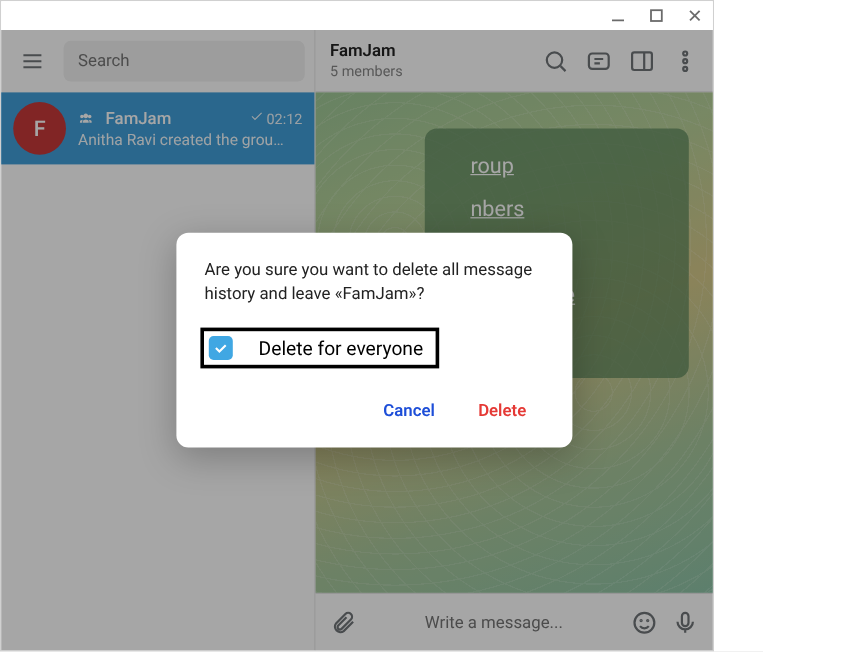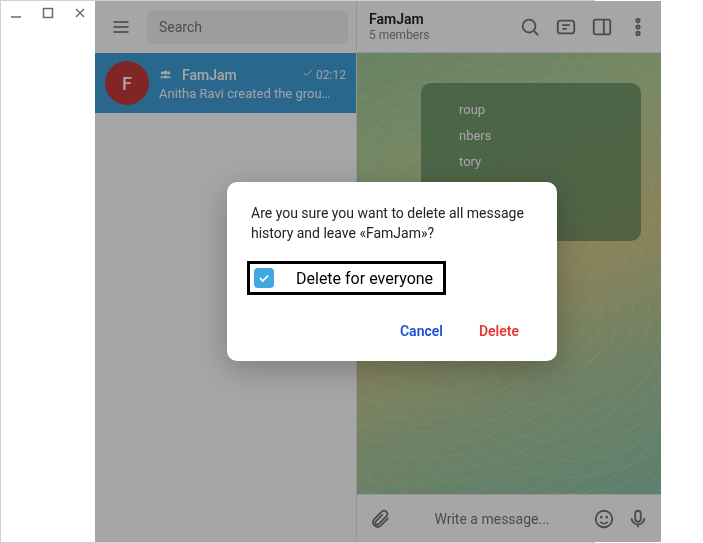--- a/index.html
+++ b/index.html
@@ -1,19 +1,19 @@
 <!DOCTYPE html>
 <html><head>
 <meta charset="utf-8">
 <style>
 * { margin: 0; padding: 0; box-sizing: border-box; font-family: -apple-system, BlinkMacSystemFont, "Segoe UI", Roboto, sans-serif; }
 html, body { width: 703px; height: 543px; overflow: hidden; background: #fff; }
 
 .window {
-  width: 595px; height: 543px; position: relative; display: flex; flex-direction: row;
+  width: 595px; height: 543px; position: relative; display: flex; flex-direction: column;
   border: 1px solid #d0d0d0;
 }
 
 .titlebar {
   height: 24px; display: flex; justify-content: flex-end; align-items: center;
   padding: 0 8px; gap: 18px; background: #fff;
 }
 .titlebar-btn { width: 14px; height: 14px; display:flex; align-items:center; justify-content:center; color:#6b6b6b; }
 .titlebar-btn svg { width: 12px; height: 12px; stroke: currentColor; fill: none; stroke-width: 1.5; }
 
@@ -57,21 +57,21 @@
   background: linear-gradient(160deg, #9fc897 0%, #b8d19a 25%, #d6c98a 50%, #a8c79b 75%, #8fc4a8 100%);
 }
 .chat-pattern { position:absolute; inset:0; opacity:0.12; background:
   repeating-radial-gradient(circle at 20% 30%, transparent 0 12px, #fff 12px 13px),
   repeating-radial-gradient(circle at 70% 60%, transparent 0 15px, #fff 15px 16px);
 }
 
 .group-card {
   position:absolute; right:20px; top:30px; width:220px;
   background: rgba(92,134,92,0.72); border-radius:10px; padding:14px 18px 14px 38px;
-  color:#fff; font-size:13px; line-height:2;
+  color:#fff; font-size:18px; line-height:2;text-decoration:underline;
 }
 
 .composer {
   height:48px; background:#fff; border-top:1px solid #e6e6e6;
   display:flex; align-items:center; padding:0 12px; gap:12px;
 }
 .composer-input { flex:1; border:none; outline:none; font-size:14px; color:#333;text-align:center; }
 .cicon { width:22px; height:22px; color:#707579; cursor:pointer; }
 .cicon svg { width:100%; height:100%; fill:none; stroke:currentColor; stroke-width:2; }
 

